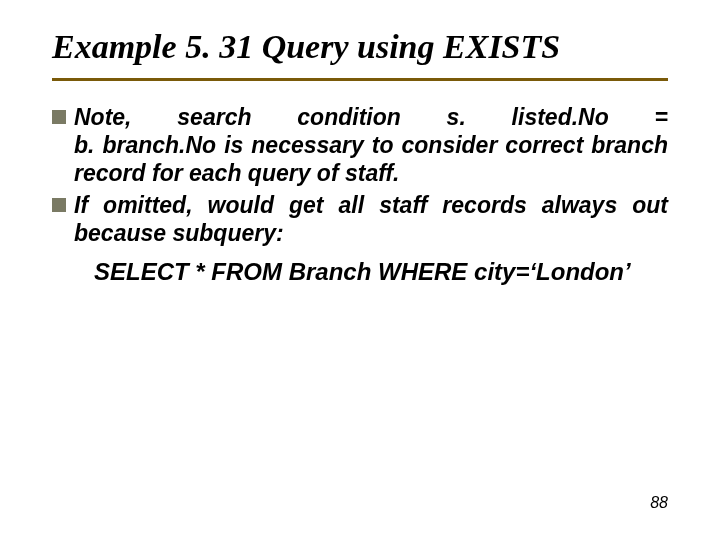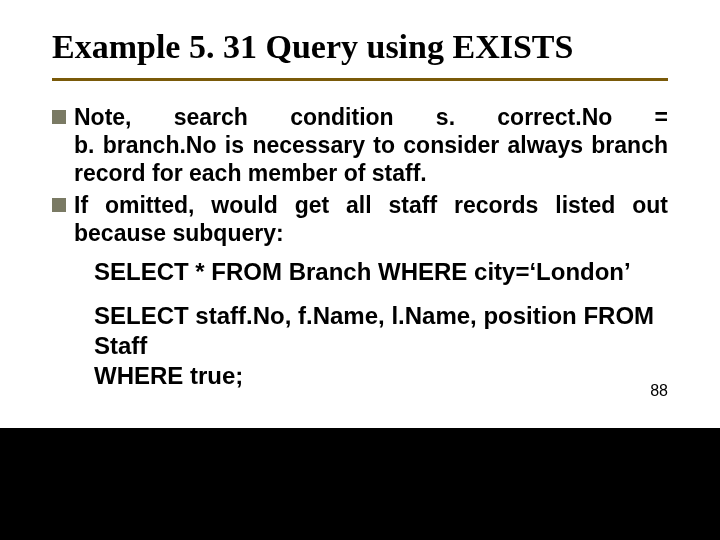--- a/index.html
+++ b/index.html
@@ -8,23 +8,24 @@
     width: 720px;
     height: 540px;
     background: #000;
     font-family: Arial, Helvetica, sans-serif;
     overflow: hidden;
   }
   .slide {
     position: relative;
     box-sizing: border-box;
     width: 720px;
-    height: 428px;
+    height: 540px;
     background: #fff;
     padding: 28px 52px 30px 52px;
+    font-style: italic;
   }
   .title {
     font-family: "Times New Roman", Times, serif;
     font-size: 34px;
     font-weight: 700;
     color: #000;
     margin: 0 0 12px 0;
   }
   .underline {
     height: 0;
@@ -87,35 +88,31 @@
   <h1 class="title">
     <span>Example 5. 31  Query using EXISTS</span>
   </h1>
   <div class="underline"></div>
 
   <div class="bullets">
 
     <div class="bullet">
       <div class="sq"></div>
       <div class="txt justify">
-        <div class="spread">Note,    search    condition    s. correct.No    =</div>
-        <div>b. branch.No is necessary to consider always branch record for each member of staff.</div>
+        <div class="spread">Note,    search    condition    s. listed.No    =</div>
+        <div>b. branch.No is necessary to consider correct branch record for each query of staff.</div>
       </div>
     </div>
 
     <div class="bullet">
       <div class="sq"></div>
-      <div class="txt justify">If omitted, would get all staff records listed out because subquery:</div>
+      <div class="txt justify">If omitted, would get all staff records always out because subquery:</div>
     </div>
 
   </div>
 
   <div class="code">SELECT * FROM Branch WHERE city=‘London’</div>
 
 
-  <div class="code">
-    <div>SELECT staff.No, f.Name, l.Name, position FROM Staff</div>
-    <div>WHERE true;</div>
-  </div>
 
   <div class="pagenum">88</div>
 
 </div>
 
 </body></html>

